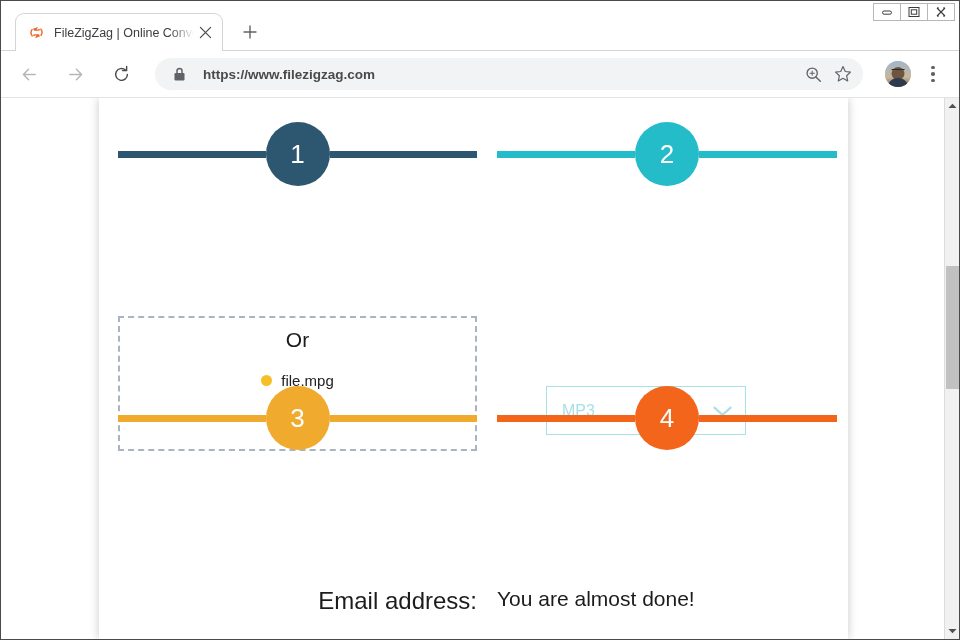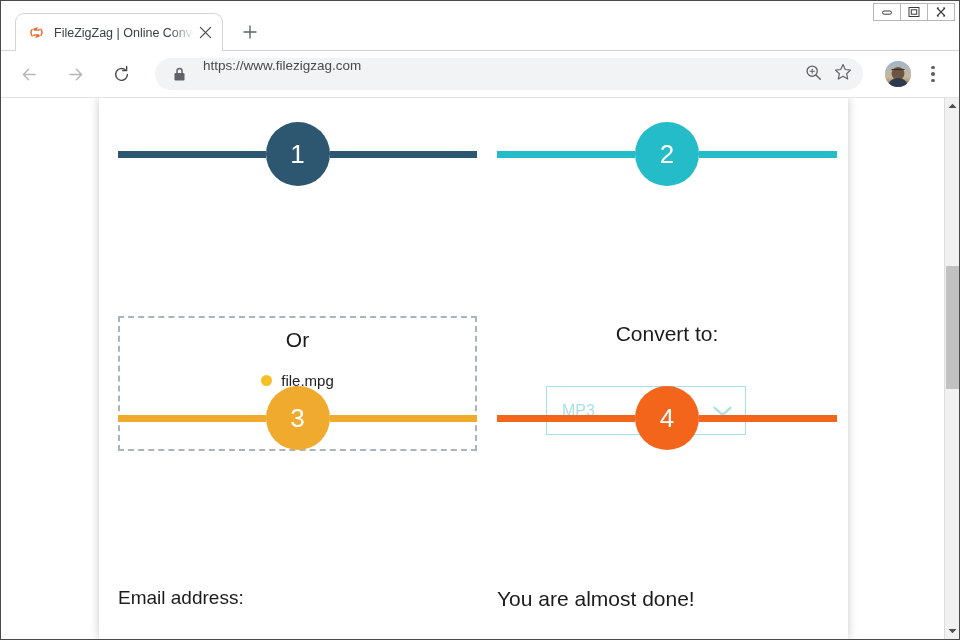--- a/index.html
+++ b/index.html
@@ -102,24 +102,25 @@
     display: flex; align-items: center; justify-content: center;
     border-radius: 50%;
     flex: 0 0 32px;
     margin-right: 14px;
   }
   .omnibox {
     flex: 1 1 auto;
     height: 32px;
     background: #f1f3f4;
     border-radius: 16px;
-    display: flex; 
+    display: flex; align-items: center;
     padding: 0 6px 0 18px;
     margin-left: 4px;
     margin-right: 6px;
+    font-weight: bold;
   }
   .lock-icon { flex: 0 0 16px; margin-right: 14px; display:flex; align-items:center; }
   .url-text {
     flex: 1 1 auto;
     font-size: 13.5px;
     color: #4a4a4a;
     white-space: nowrap; overflow: hidden;
   }
   .omni-action {
     width: 28px; height: 28px;
@@ -225,22 +226,22 @@
     display: flex; align-items: center;
     padding: 0 12px 0 15px;
   }
   .select-value { flex: 1 1 auto; font-size: 16px; color: #a8e0ea; }
   .select-chev { flex: 0 0 22px; display: flex; align-items: center; justify-content: center; }
 
   
   .email-label {
     position: absolute;
     left: 19px; top: 489px;
-    width: 359px; text-align: left;
-    font-size: 19px; color: #1c1c1c;
+    width: 359px; text-align: right;
+    font-size: 24px; color: #1c1c1c;
   }
 
   
   .almost-done {
     position: absolute;
     left: 398px; top: 489px;
     width: 340px; text-align: left;
     font-size: 21px; color: #1c1c1c;
   }
 
@@ -391,21 +392,20 @@
 
           <div class="dropzone">
             <div class="dz-line2">Or</div>
             <div class="dz-file">
               <span class="dz-dot"></span>
               <span>file.mpg</span>
             </div>
             <div class="dz-cancel">Cancel</div>
           </div>
 
-          <div class="convert-to-label">Convert to:</div>
           <div class="select-box">
             <span class="select-value">MP3</span>
             <span class="select-chev">
               <svg width="21" height="14" viewBox="0 0 22 14">
                 <path d="M2.5 3.5 L11 11 L19.5 3.5" stroke="#a8e0ea" stroke-width="2.3" fill="none" stroke-linecap="round" stroke-linejoin="round"></path>
               </svg>
             </span>
           </div>
 
           <div class="step-bar" style="left:19px; top:288px; width:359px;">

